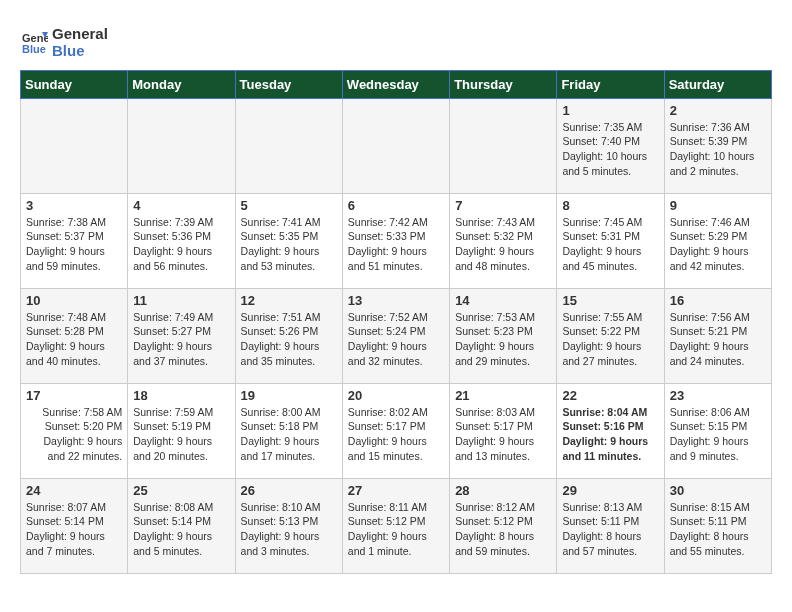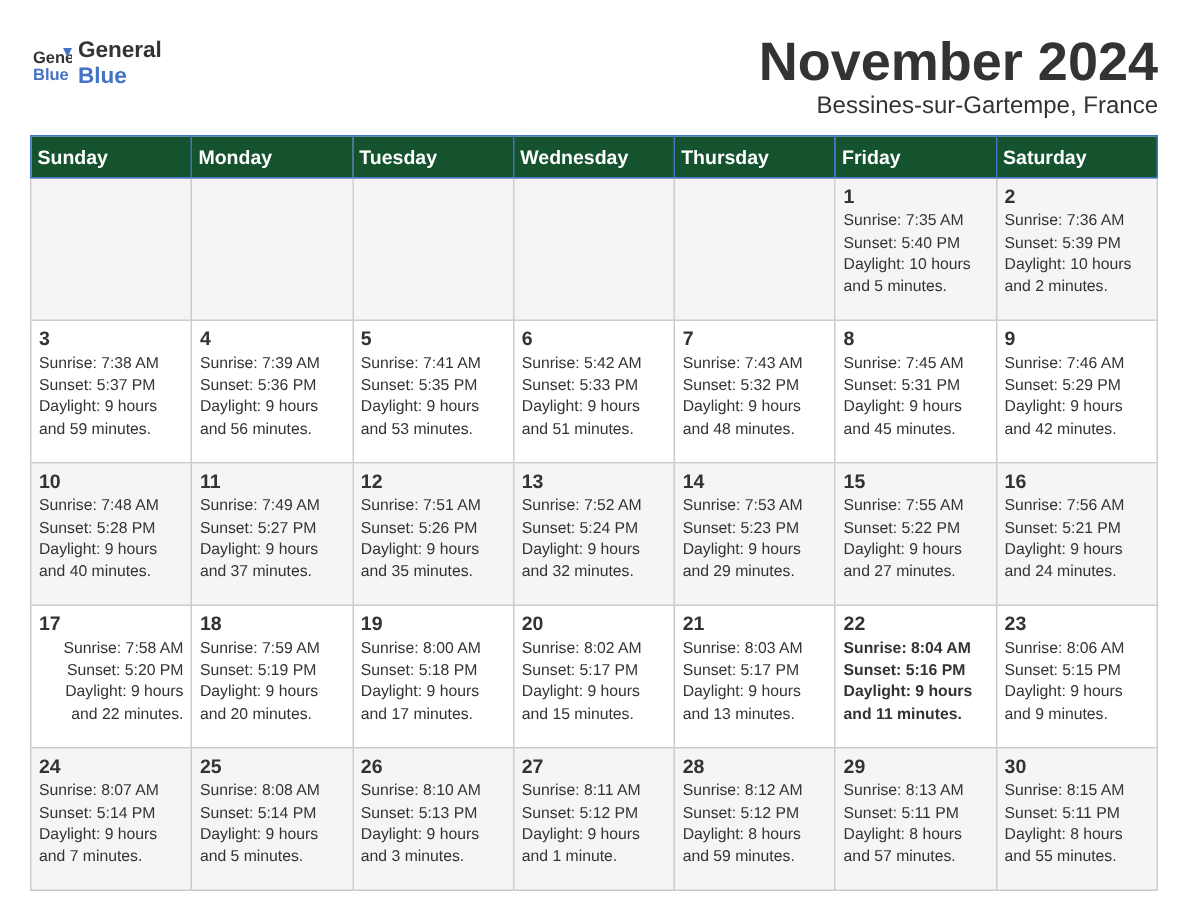--- a/index.html
+++ b/index.html
@@ -85,24 +85,20 @@
     <svg class="logo-icon" viewBox="0 0 28 28" xmlns="http://www.w3.org/2000/svg">
       <text x="2" y="14" font-size="11" font-weight="bold" fill="#333" font-family="Arial">General</text>
       <text x="2" y="25" font-size="11" font-weight="bold" fill="#4472c4" font-family="Arial">Blue</text>
       <polygon points="22,4 28,4 25,10" fill="#4472c4"></polygon>
     </svg>
     <div>
       <div style="font-size:15px;font-weight:bold;color:#333;line-height:1.15;">General</div>
       <div style="font-size:15px;font-weight:bold;color:#4472c4;line-height:1.15;">Blue</div>
     </div>
   </div>
-  <div class="title-section">
-    <div class="calendar-title">November 2024</div>
-    <div class="calendar-subtitle">Bessines-sur-Gartempe, France</div>
-  </div>
 </div>
 
 <table>
   <thead>
     <tr>
     <th>Sunday</th>
         <th>Monday</th>
         <th>Tuesday</th>
         <th>Wednesday</th>
         <th>Thursday</th>
@@ -113,21 +109,21 @@
   <tbody id="calendar-body">
   <tr>
         <td></td>
         <td></td>
         <td></td>
         <td></td>
         <td></td>
         <td>
           <div class="day-number">1</div>
           <div class="day-content" style="white-space: pre-line;">Sunrise: 7:35 AM
-Sunset: 5:40 PM
+Sunset: 7:40 PM
 Daylight: 10 hours
 and 5 minutes.</div>
         </td>
         <td>
           <div class="day-number">2</div>
           <div class="day-content" style="white-space: pre-line;">Sunrise: 7:36 AM
 Sunset: 5:39 PM
 Daylight: 10 hours
 and 2 minutes.</div>
         </td>
@@ -149,21 +145,21 @@
         </td>
         <td>
           <div class="day-number">5</div>
           <div class="day-content" style="white-space: pre-line;">Sunrise: 7:41 AM
 Sunset: 5:35 PM
 Daylight: 9 hours
 and 53 minutes.</div>
         </td>
         <td>
           <div class="day-number">6</div>
-          <div class="day-content" style="white-space: pre-line;">Sunrise: 5:42 AM
+          <div class="day-content" style="white-space: pre-line;">Sunrise: 7:42 AM
 Sunset: 5:33 PM
 Daylight: 9 hours
 and 51 minutes.</div>
         </td>
         <td>
           <div class="day-number">7</div>
           <div class="day-content" style="white-space: pre-line;">Sunrise: 7:43 AM
 Sunset: 5:32 PM
 Daylight: 9 hours
 and 48 minutes.</div>

